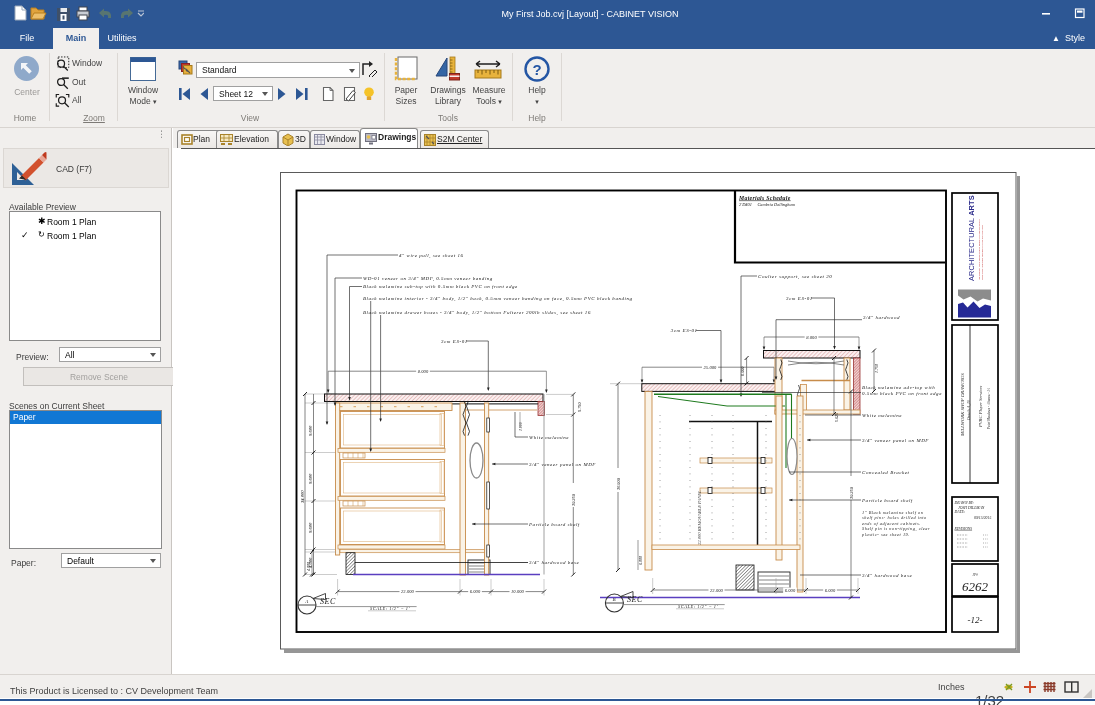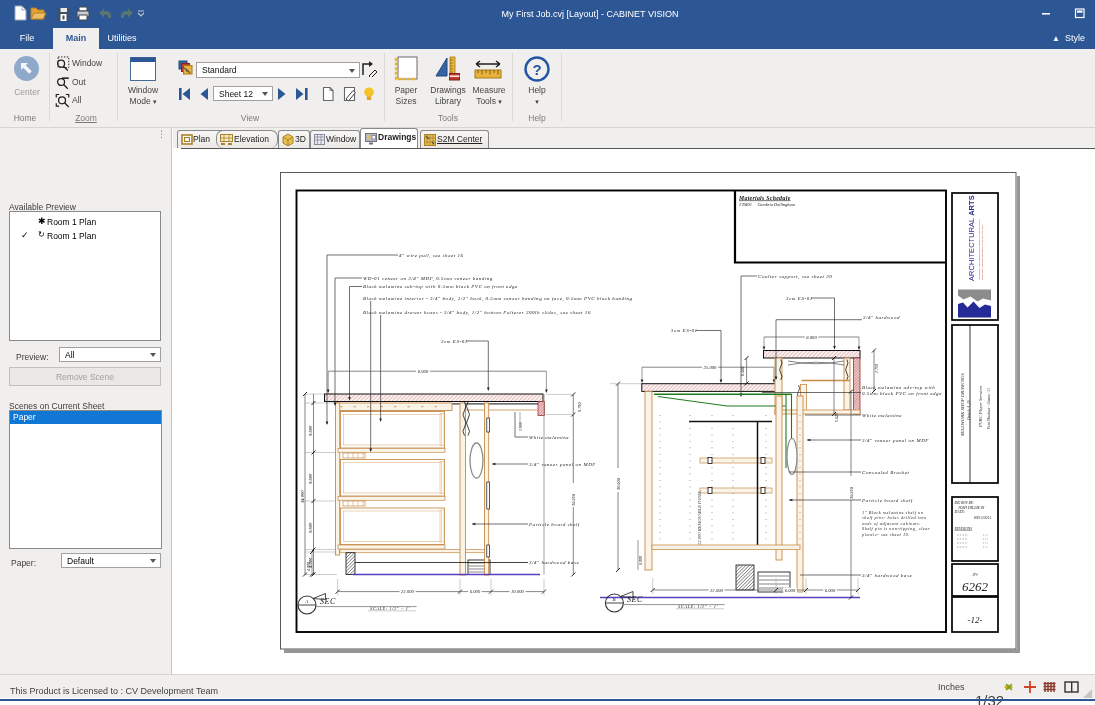--- a/index.html
+++ b/index.html
@@ -94,21 +94,21 @@
         <path d="M8.6 29.6 L13 34"></path>
         <path d="M7 23h7" stroke-width="1.6"></path>
       <circle cx="7" cy="46" r="3.6"></circle>
         <path d="M9.6 48.6 L14 53"></path>
       <path d="M1 43v-3h3M11 40h3v3M1 49v3h3" stroke-width="1.2"></path>
     </g>
   </svg>
   <div class="blabel" style="left:72px;top:9px;text-align:left">Window</div>
   <div class="blabel" style="left:72px;top:28px;text-align:left">Out</div>
   <div class="blabel" style="left:72px;top:46px;text-align:left">All</div>
-  <div class="glabel" style="left:62px;width:48px;text-decoration:underline;">Zoom</div>
+  <div class="glabel" style="left:70px;width:48px;text-decoration:underline;">Zoom</div>
   <div class="gsep" style="left:117px"></div>
 
   <svg class="abs" style="left:130px;top:8px" width="26" height="24" viewBox="0 0 26 24">
     <rect x="0.5" y="0.5" width="25" height="23" fill="#fff" stroke="#456a96"></rect>
     <rect x="0.5" y="0.5" width="25" height="4.5" fill="#2d5794"></rect>
   </svg>
   <div class="blabel" style="left:116px;top:36px;width:54px;">Window<br>Mode&nbsp;<span style="font-size:7px">▾</span></div>
 
   <svg class="abs" style="left:178px;top:11px" width="16" height="16" viewBox="0 0 16 16">
     <rect x="1" y="1" width="8" height="8" fill="#3a66a8" stroke="#27477a"></rect>
@@ -169,48 +169,59 @@
   <svg class="abs" style="left:524px;top:7px" width="26" height="26" viewBox="0 0 26 26">
     <circle cx="13" cy="13" r="11.5" fill="none" stroke="#2456a4" stroke-width="2.4"></circle>
     <text x="13" y="18.5" text-anchor="middle" font-family="Liberation Sans" font-size="15" font-weight="bold" fill="#2456a4">?</text>
   </svg>
   <div class="blabel" style="left:510px;top:36px;width:54px;">Help<br><span style="font-size:7px">▾</span></div>
   <div class="glabel" style="left:510px;width:54px;">Help</div>
   <div class="gsep" style="left:561px"></div>
 </div>
 <div id="leftpanel">
   <div class="abs" style="left:157px;top:4px;color:#777;font-size:9px;letter-spacing:0;line-height:4px">⋮</div>
+  <div id="cadbtn">
+    <svg class="abs" style="left:6px;top:2px" width="40" height="36" viewBox="0 0 40 36">
+      <path d="M2 34 L2 12 L24 34 Z" fill="#2e6096"></path>
+      <path d="M7 29 L7 21 L15 29 Z" fill="#ebe8e5"></path>
+      <path d="M11 25 L29 7 L33.5 11.5 L15.5 29.5 Z" fill="#d2512e"></path>
+      <path d="M29 7 L32 4 L36.5 8.5 L33.5 11.5 Z" fill="#e8a696"></path>
+      <path d="M32 4 L34.5 1.5 Q37 0 36.5 3 L36.5 8.5 Z" fill="#c03a1e" transform="rotate(0)"></path>
+      <path d="M11 25 L8 28 L15.5 29.5 Z" fill="#2a2a2a" transform="translate(1,-0.5)"></path>
+    </svg>
+    <div class="plabel" style="left:52px;top:15px;color:#3a3a3a">CAD (F7)</div>
+  </div>
   <div class="plabel" style="left:9px;top:74px;">Available Preview</div>
   <div class="pbox" style="left:9px;top:83px;width:152px;height:130px;">
     <div style="position:absolute;left:28px;top:4px;font-size:9px;color:#000">✱</div>
     <div class="plabel" style="left:37px;top:5px;color:#000">Room 1 Plan</div>
     <div style="position:absolute;left:11px;top:18px;font-size:9px;color:#000">✓</div>
     <div style="position:absolute;left:28px;top:18px;font-size:8px;color:#000">↻</div>
     <div class="plabel" style="left:37px;top:19px;color:#000">Room 1 Plan</div>
   </div>
   <div class="plabel" style="left:4px;top:224px;padding-left:12px;">Preview:</div>
   <div class="combo" style="left:59px;top:219px;width:102px;height:15px;line-height:14px;padding-left:5px;color:#000">All<span class="arr" style="top:5px;border-left-width:3px;border-right-width:3px"></span></div>
-  <div class="abs" style="left:9px;top:239px;width:152px;height:19px;background:#eae7e4;border:1px solid #c2bfbc;text-align:center;line-height:18px;font-size:8.5px;color:#a2a09e">Remove Scene</div>
+  <div class="abs" style="left:23px;top:239px;width:152px;height:19px;background:#eae7e4;border:1px solid #c2bfbc;text-align:center;line-height:18px;font-size:8.5px;color:#a2a09e">Remove Scene</div>
   <div class="plabel" style="left:9px;top:273px;">Scenes on Current Sheet</div>
   <div class="pbox" style="left:9px;top:282px;width:153px;height:139px;">
     <div style="position:absolute;left:0px;top:0px;width:151px;height:13px;background:#1177d4;color:#fff;font-size:8.5px;padding-left:3px;line-height:13px">Paper</div>
   </div>
   <div class="plabel" style="left:11px;top:430px;">Paper:</div>
   <div class="combo" style="left:61px;top:425px;width:100px;height:15px;line-height:14px;padding-left:5px;color:#000">Default<span class="arr" style="top:5px;border-left-width:3px;border-right-width:3px"></span></div>
 </div>
 <div id="canvas">
   <div id="doctabs">
     <div id="tabline"></div>
     <div class="dtab" style="left:4px;width:54px;">
       <svg class="abs" style="left:3px;top:3px" width="12" height="11" viewBox="0 0 12 11">
           <rect x="1" y="1" width="10" height="9" fill="#fff" stroke="#a9832a" stroke-width="1.6"></rect>
           <rect x="3.5" y="3.5" width="5" height="4" fill="none" stroke="#a9832a" stroke-width="1.2"></rect>
         </svg>
       <span style="margin-left:15px">Plan</span></div>
-    <div class="dtab" style="left:43px;width:62px;border-radius:7px;">
+    <div class="dtab" style="left:43px;width:62px;">
       <svg class="abs" style="left:3px;top:3px" width="13" height="11" viewBox="0 0 13 11">
           <rect x="0.5" y="0.5" width="12" height="7" fill="#f6e9c2" stroke="#a9832a"></rect>
           <path d="M4 0.5v7M9 0.5v7M0.5 4h12" stroke="#a9832a" stroke-width="0.8"></path>
           <rect x="1" y="9" width="4" height="2" fill="#a9832a"></rect>
           <rect x="8" y="9" width="4" height="2" fill="#a9832a"></rect>
         </svg>
       <span style="margin-left:17px">Elevation</span></div>
     <div class="dtab" style="left:105px;width:32px;">
       <svg class="abs" style="left:2px;top:2px" width="13" height="13" viewBox="0 0 13 13">
           <path d="M2 4l5-3 5 3v6l-5 3-5-3z" fill="#e8c050" stroke="#a9832a"></path>

